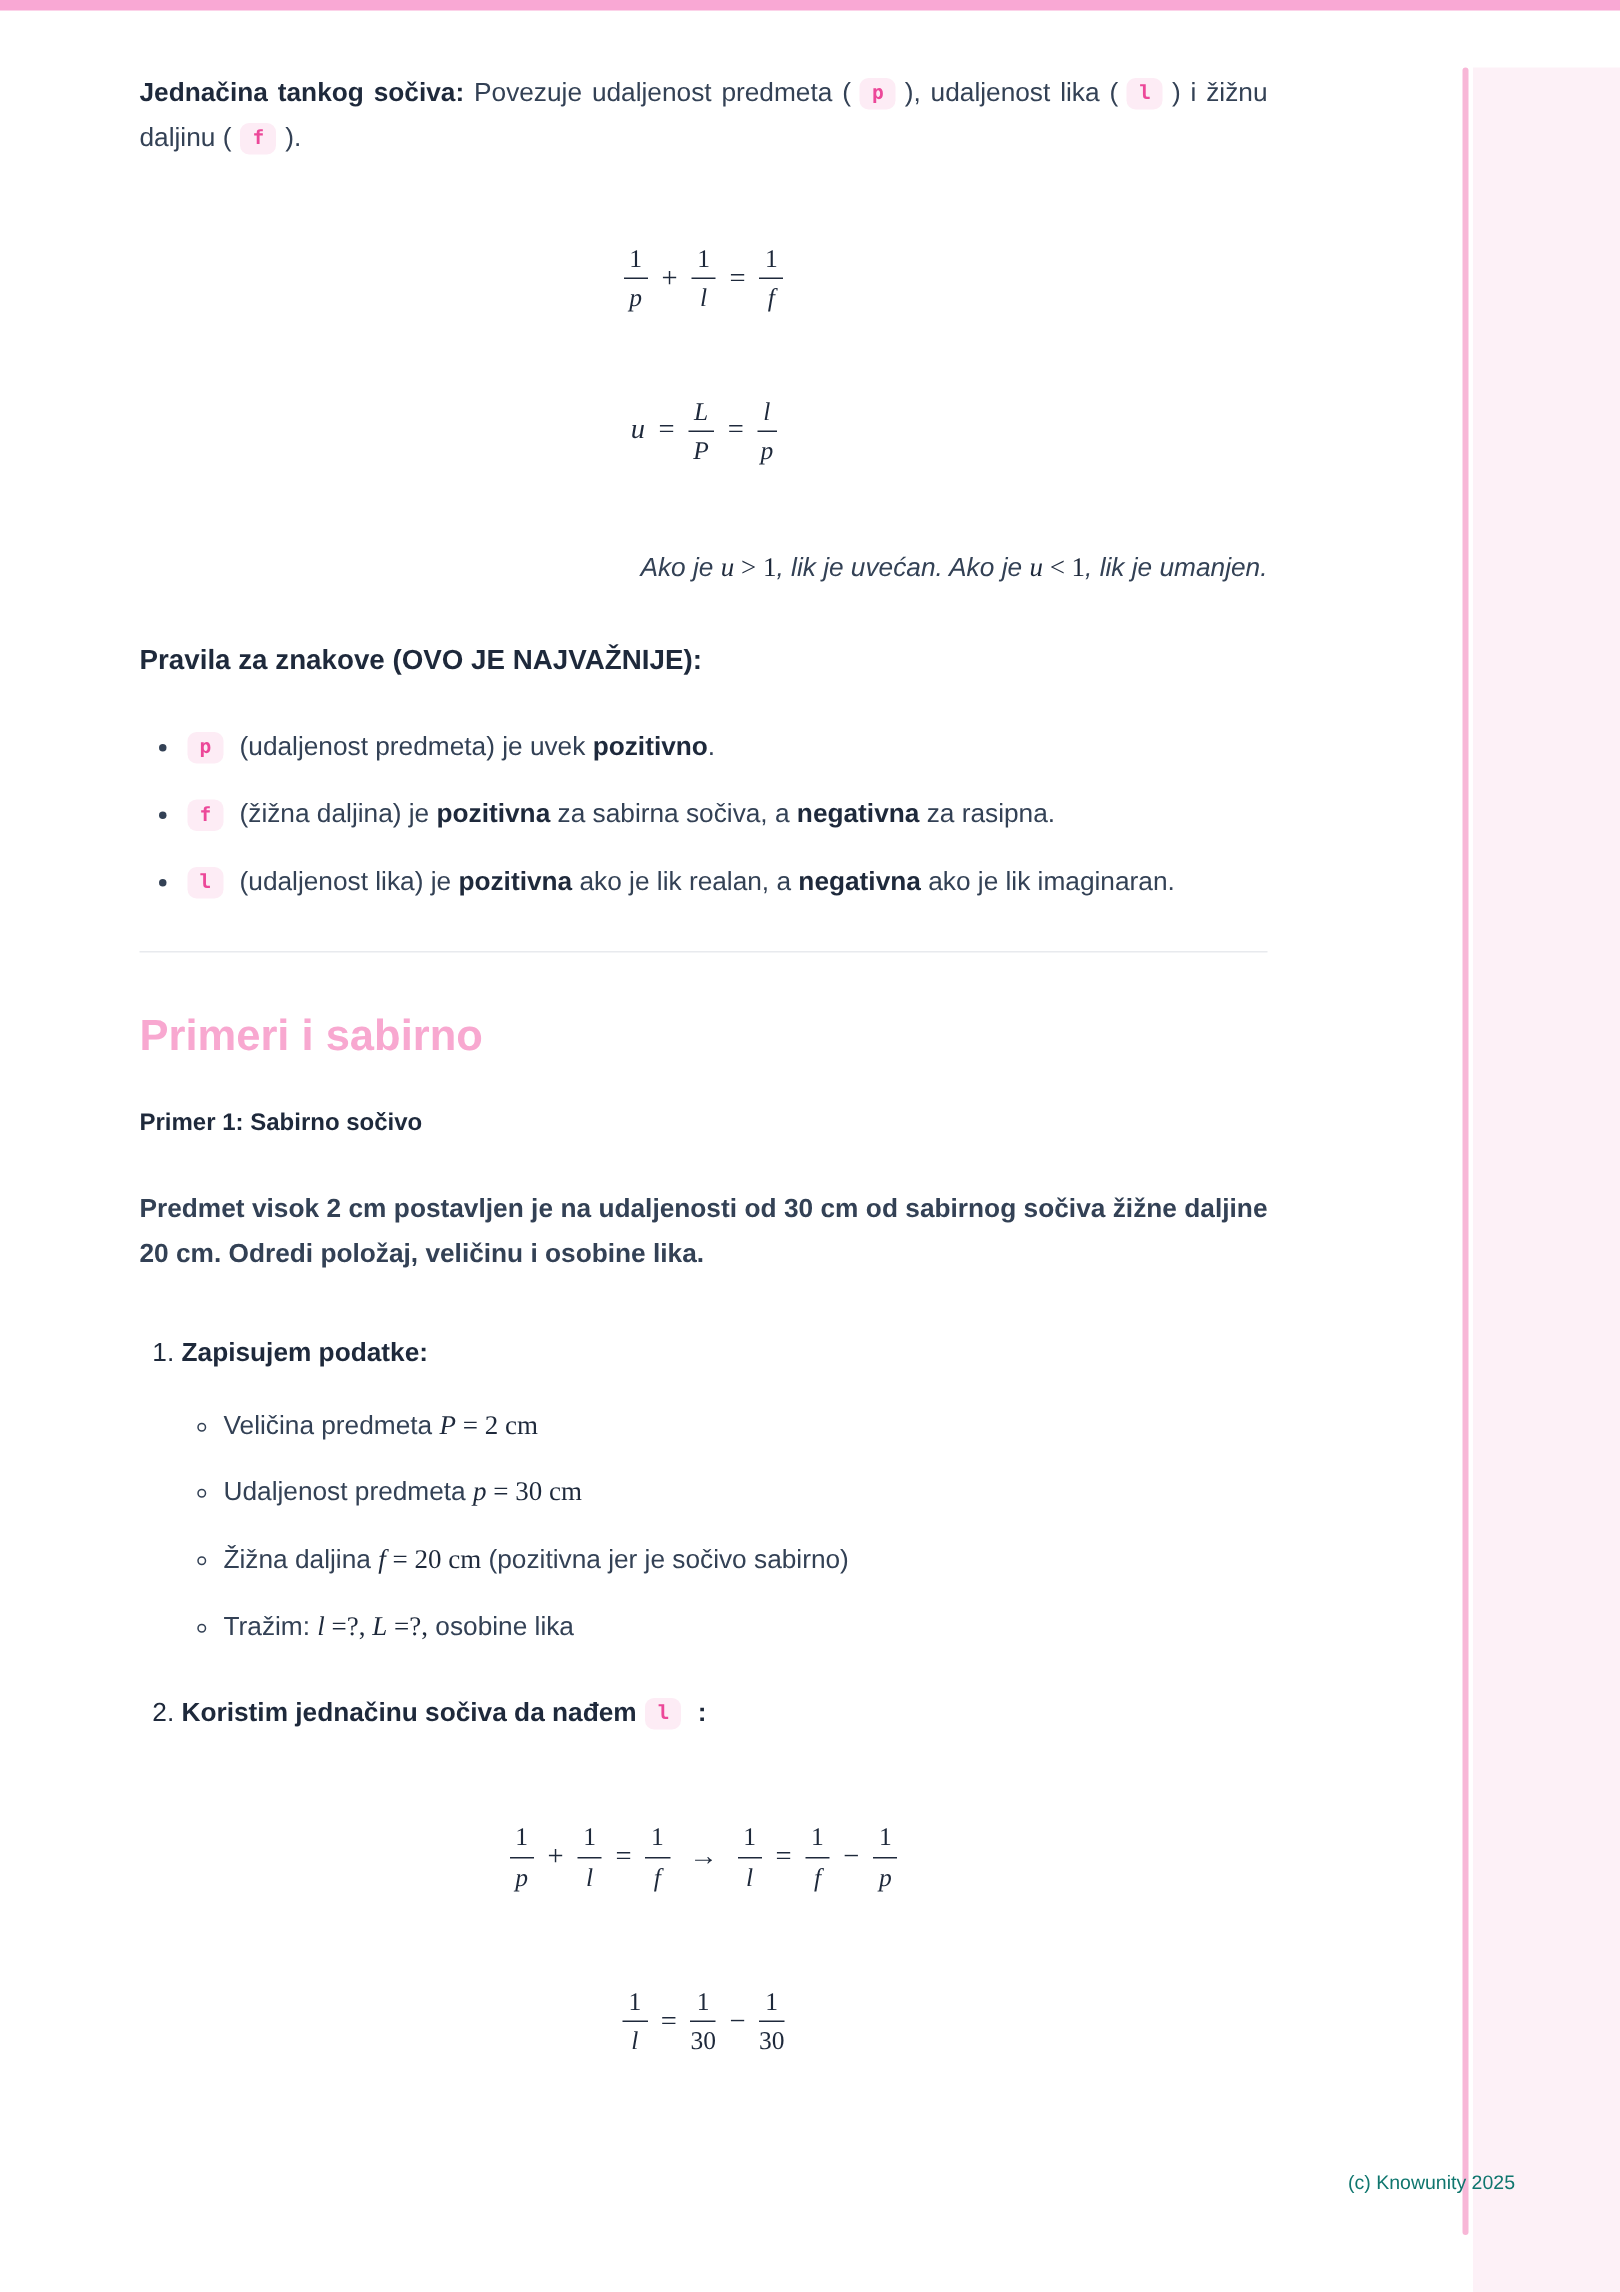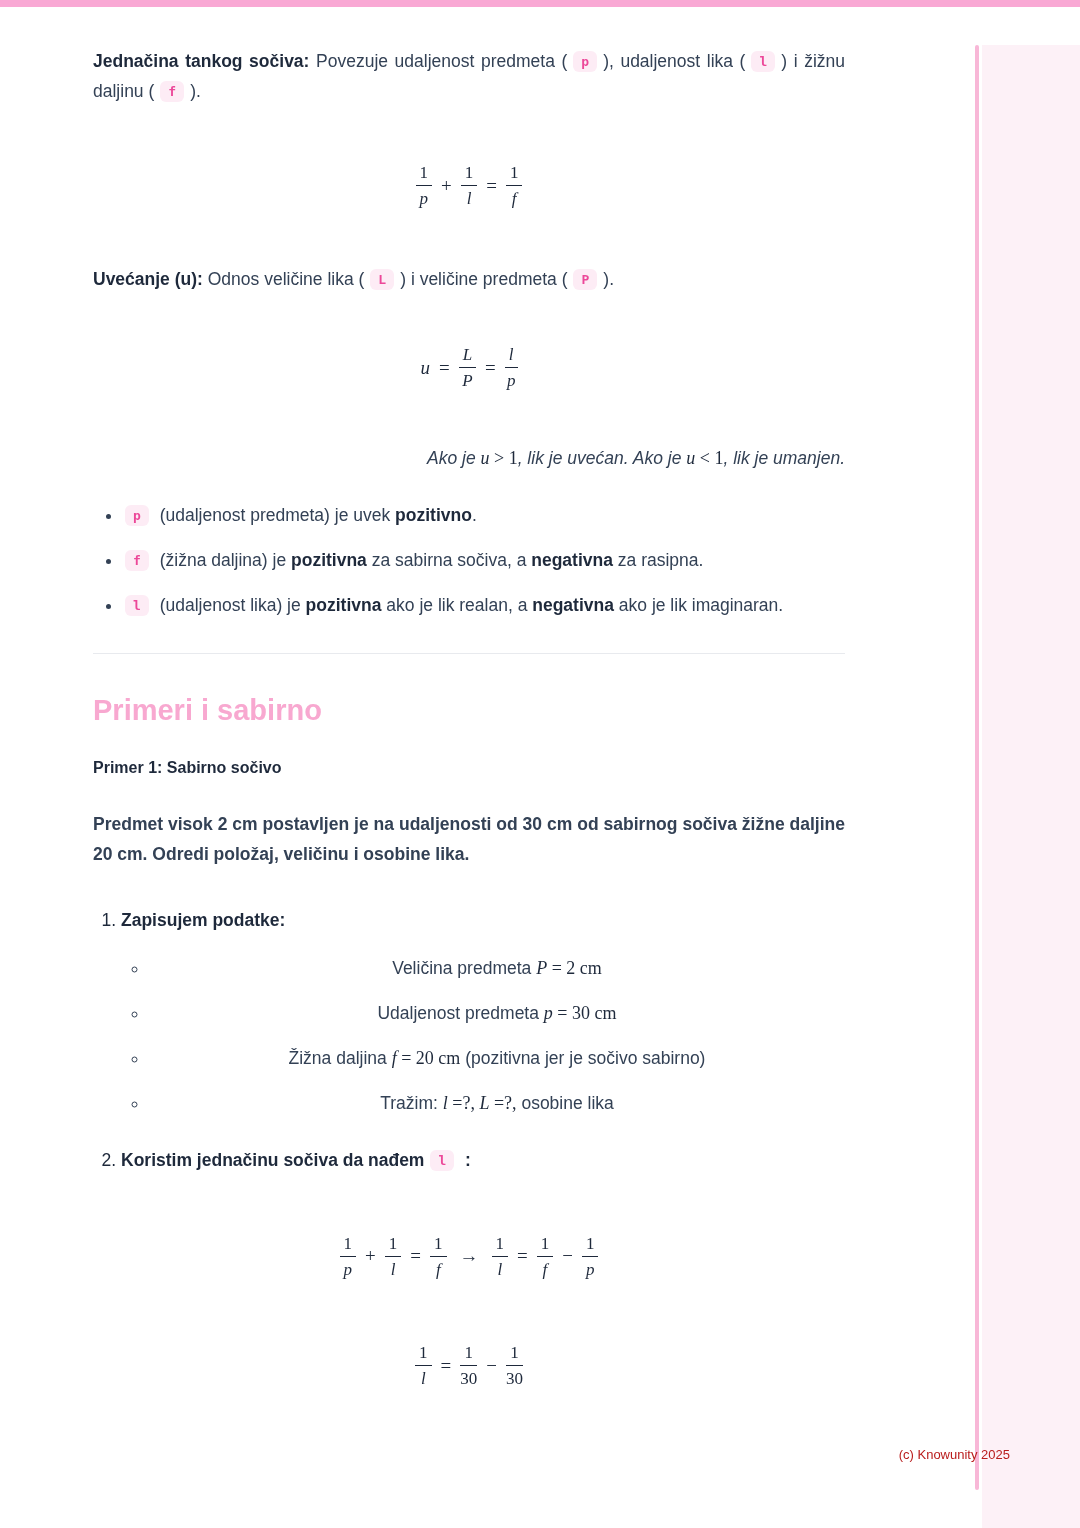--- a/index.html
+++ b/index.html
@@ -6,21 +6,21 @@
   html, body { margin: 0; padding: 0; }
   body {
     width: 1080px; height: 1528px; position: relative;
     background: #ffffff; overflow: hidden;
     font-family: "Liberation Sans", sans-serif;
     color: #334155;
   }
   .top-strip { position: absolute; top: 0; left: 0; width: 100%; height: 7px; background: #f9a8d4; }
   .side-panel { position: absolute; top: 45px; right: 0; width: 98px; bottom: 0; background: #fdf1f7; }
   .side-line { position: absolute; top: 45px; right: 101px; width: 4px; height: 1445px; background: #f8b7d7; border-radius: 2px; }
-  .footer { position: absolute; right: 70px; bottom: 66px; font-size: 13px; color: #b91c1c; z-index: 5; }
+  .footer { position: absolute; right: 70px; bottom: 66px; font-size: 13px; color: #0f766e; z-index: 5; }
 
   .content { position: absolute; left: 93px; top: 46px; width: 752px; }
 
   p, li { font-size: 17.5px; line-height: 1.72; }
   .para { margin: 0; text-align: justify; color: #334155; }
   .b, strong { font-weight: 700; color: #1e293b; text-align: center; }
 
   .badge {
     display: inline-block;
     font-family: "DejaVu Sans Mono", monospace;
@@ -59,21 +59,21 @@
   ul.rules li .badge { margin-left: 2px; }
 
   hr.divider { border: none; border-top: 1px solid #e8eaee; margin: 32px 0 0; }
 
   h2.section-heading { margin: 40px 0 0; font-size: 29px; font-weight: 700; color: #f8a8d0; }
   h3.example-heading { margin: 32px 0 4px; font-size: 16px; font-weight: 700; color: #1e293b; }
   .problem { margin: 32px 0 0; font-weight: bold; }
 
   ol.steps { margin: 36px 0 0; padding-left: 28px; }
   ol.steps > li { margin-bottom: 26px; color: #1e293b; }
-  ul.data { margin: 18px 0 0; padding-left: 28px; text-align: center; }
+  ul.data { margin: 18px 0 0; padding-left: 28px; }
   ul.data li { margin-bottom: 14px; font-weight: 400; color: #334155; }
 
   .para2 { margin: 0; }
 </style>
 </head>
 <body>
 
 <div class="top-strip"></div>
 <div class="side-panel"></div>
 <div class="side-line"></div>
@@ -95,42 +95,40 @@
         <span class="num">1</span>
         <span class="den var">l</span>
       </span>
     <span class="op">=</span>
     <span class="frac">
         <span class="num">1</span>
         <span class="den var">f</span>
       </span>
   </div>
 
-  <p class="para para2">
-    <strong>Uvećanje (u):</strong><span> Odnos veličine lika (</span><code class="badge">L</code><span>) i veličine predmeta (</span><code class="badge">P</code><span>).</span>
-  </p>
 
   <div class="formula f-mag">
     <span class="var">u</span>
     <span class="op">=</span>
     <span class="frac">
         <span class="num var">L</span>
         <span class="den var">P</span>
       </span>
     <span class="op">=</span>
     <span class="frac">
         <span class="num var">l</span>
         <span class="den var">p</span>
       </span>
   </div>
 
   <p class="note">
     <span>Ako je </span><span class="imath var">u</span><span class="imath upr"> &gt; 1</span><span>, lik je uvećan. Ako je </span><span class="imath var">u</span><span class="imath upr"> &lt; 1</span><span>, lik je umanjen.</span>
   </p>
 
+  <p class="rules-heading">Pravila za znakove (OVO JE NAJVAŽNIJE):</p>
 
   <ul class="rules">
     <li>
       <code class="badge">p</code><span> (udaljenost predmeta) je uvek </span><strong>pozitivno</strong><span>.</span>
     </li>
     <li>
       <code class="badge">f</code><span> (žižna daljina) je </span><strong>pozitivna</strong><span> za sabirna sočiva, a </span><strong>negativna</strong><span> za rasipna.</span>
     </li>
     <li>
       <code class="badge">l</code><span> (udaljenost lika) je </span><strong>pozitivna</strong><span> ako je lik realan, a </span><strong>negativna</strong><span> ako je lik imaginaran.</span>

